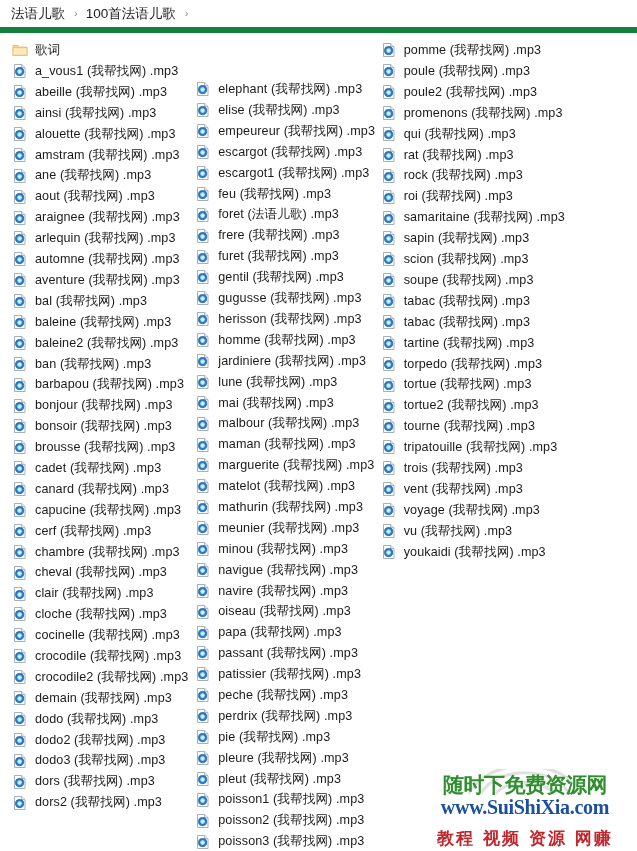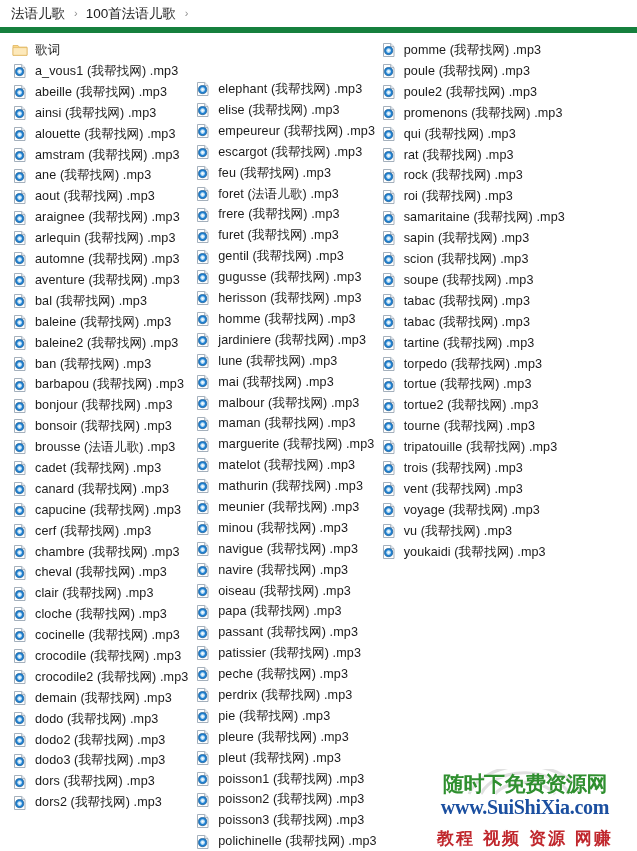--- a/index.html
+++ b/index.html
@@ -99,21 +99,21 @@
   }
   #watermark .wm-arc {
     position: absolute;
     top: 1px;
     left: 50%;
     transform: translateX(-50%);
     opacity: .30;
   }
   #watermark .wm-line1 {
     position: relative;
-    font-family: Liberation Serif, serif;
+    font-family: Liberation Sans, sans-serif;
     font-size: 21px;
     font-weight: bold;
     color: #2f8f2f;
     letter-spacing: -0.5px;
     text-shadow: 0.5px 0.5px 0 rgba(255,255,255,.8);
     margin-top: 6px;
   }
   #watermark .wm-line2 {
     font-family: "Liberation Serif", "DejaVu Serif", serif;
     font-size: 20px;
@@ -371,21 +371,21 @@
       <div class="file-item">
         <span class="icon-slot">
           <svg width="16" height="16" viewBox="0 0 16 16">
             <path d="M2.5 1.5h7.2l3.3 3.2v9.8H2.5z" fill="#ffffff" stroke="#9aa7b4" stroke-width=".9"></path>
             <path d="M9.7 1.5v3.2h3.3" fill="#e8edf2" stroke="#9aa7b4" stroke-width=".9"></path>
             <circle cx="7.6" cy="8.6" r="4.1" fill="#1f7fd0" stroke="#15598f" stroke-width=".7"></circle>
             <circle cx="7.6" cy="8.6" r="2.3" fill="#bfe2f7"></circle>
             <circle cx="7.6" cy="8.6" r="1" fill="#ffffff"></circle>
           </svg>
         </span>
-        <span class="file-label">brousse (法语儿歌) .mp3</span>
+        <span class="file-label">brousse (我帮找网) .mp3</span>
       </div>
       <div class="file-item">
         <span class="icon-slot">
           <svg width="16" height="16" viewBox="0 0 16 16">
             <path d="M2.5 1.5h7.2l3.3 3.2v9.8H2.5z" fill="#ffffff" stroke="#9aa7b4" stroke-width=".9"></path>
             <path d="M9.7 1.5v3.2h3.3" fill="#e8edf2" stroke="#9aa7b4" stroke-width=".9"></path>
             <circle cx="7.6" cy="8.6" r="4.1" fill="#1f7fd0" stroke="#15598f" stroke-width=".7"></circle>
             <circle cx="7.6" cy="8.6" r="2.3" fill="#bfe2f7"></circle>
             <circle cx="7.6" cy="8.6" r="1" fill="#ffffff"></circle>
           </svg>
@@ -626,20 +626,32 @@
         <span class="icon-slot">
           <svg width="16" height="16" viewBox="0 0 16 16">
             <path d="M2.5 1.5h7.2l3.3 3.2v9.8H2.5z" fill="#ffffff" stroke="#9aa7b4" stroke-width=".9"></path>
             <path d="M9.7 1.5v3.2h3.3" fill="#e8edf2" stroke="#9aa7b4" stroke-width=".9"></path>
             <circle cx="7.6" cy="8.6" r="4.1" fill="#1f7fd0" stroke="#15598f" stroke-width=".7"></circle>
             <circle cx="7.6" cy="8.6" r="2.3" fill="#bfe2f7"></circle>
             <circle cx="7.6" cy="8.6" r="1" fill="#ffffff"></circle>
           </svg>
         </span>
         <span class="file-label">escargot (我帮找网) .mp3</span>
+      </div>
+      <div class="file-item">
+        <span class="icon-slot">
+          <svg width="16" height="16" viewBox="0 0 16 16">
+            <path d="M2.5 1.5h7.2l3.3 3.2v9.8H2.5z" fill="#ffffff" stroke="#9aa7b4" stroke-width=".9"></path>
+            <path d="M9.7 1.5v3.2h3.3" fill="#e8edf2" stroke="#9aa7b4" stroke-width=".9"></path>
+            <circle cx="7.6" cy="8.6" r="4.1" fill="#1f7fd0" stroke="#15598f" stroke-width=".7"></circle>
+            <circle cx="7.6" cy="8.6" r="2.3" fill="#bfe2f7"></circle>
+            <circle cx="7.6" cy="8.6" r="1" fill="#ffffff"></circle>
+          </svg>
+        </span>
+        <span class="file-label">escargot1 (我帮找网) .mp3</span>
       </div>
       <div class="file-item">
         <span class="icon-slot">
           <svg width="16" height="16" viewBox="0 0 16 16">
             <path d="M2.5 1.5h7.2l3.3 3.2v9.8H2.5z" fill="#ffffff" stroke="#9aa7b4" stroke-width=".9"></path>
             <path d="M9.7 1.5v3.2h3.3" fill="#e8edf2" stroke="#9aa7b4" stroke-width=".9"></path>
             <circle cx="7.6" cy="8.6" r="4.1" fill="#1f7fd0" stroke="#15598f" stroke-width=".7"></circle>
             <circle cx="7.6" cy="8.6" r="2.3" fill="#bfe2f7"></circle>
             <circle cx="7.6" cy="8.6" r="1" fill="#ffffff"></circle>
           </svg>

